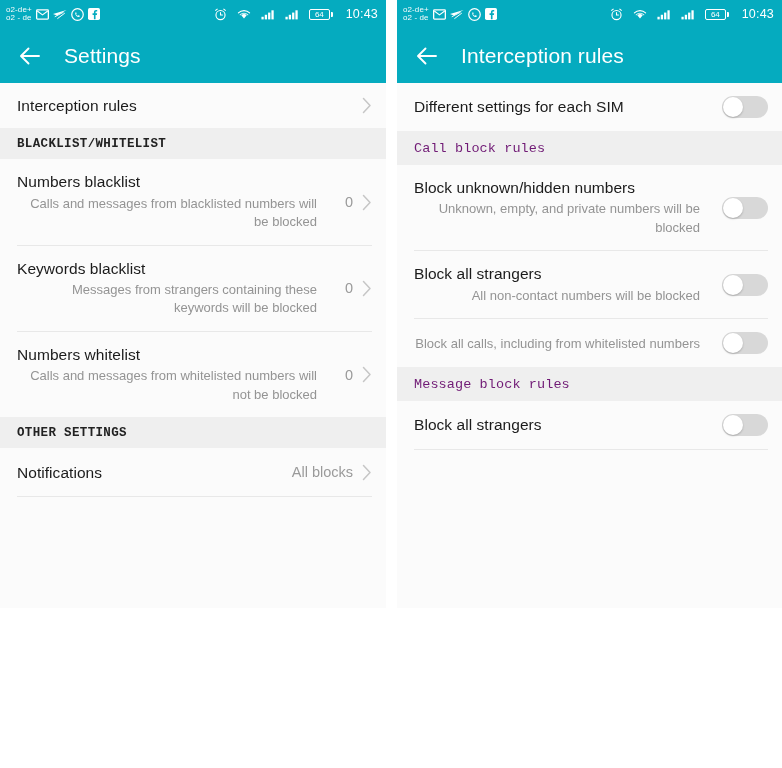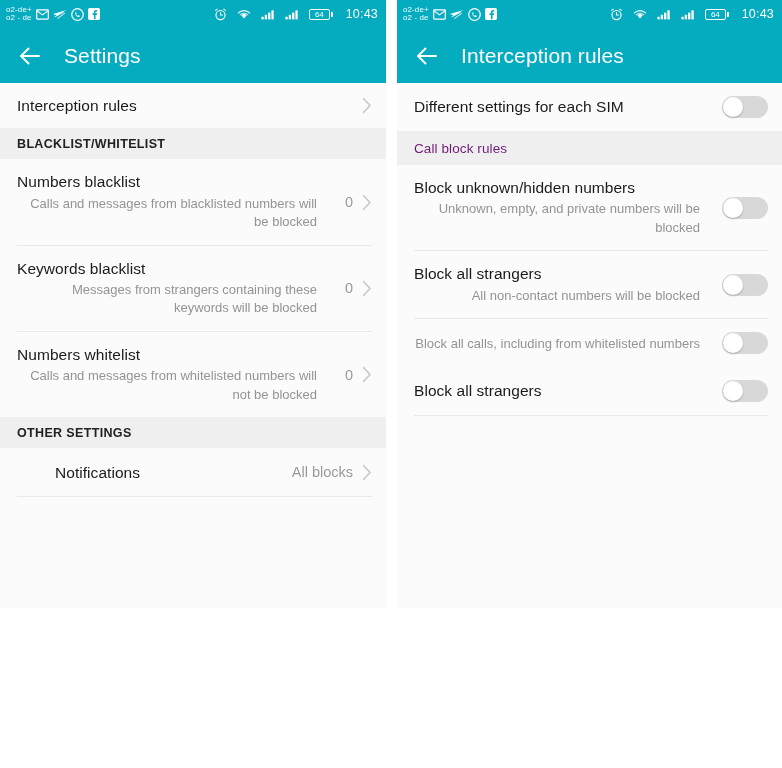--- a/index.html
+++ b/index.html
@@ -96,20 +96,21 @@
   
   .content { flex: 1 1 auto; background: #fbfbfb; overflow: hidden; }
 
   .section-header {
     background: #efefef;
     padding: 9px 0 8px 17px;
     color: #222222;
     font-size: 12.5px;
     font-weight: 700;
     letter-spacing: .35px;
+    font-family: Liberation Mono, monospace;
   }
   .section-header.normalcase {
     font-weight: 400;
     font-size: 13.5px;
     color: #701a75;
     letter-spacing: .1px;
     padding: 10px 0 9px 17px;
   }
 
   .row {
@@ -300,21 +301,21 @@
         <div class="row-right">
           <span class="row-value">0</span>
           <svg class="chevron" viewBox="0 0 10 17">
               <path d="M1.5 1.5 L8 8.5 L1.5 15.5" fill="none" stroke="#c6c6c6" stroke-width="1.5" stroke-linecap="round" stroke-linejoin="round"></path>
             </svg>
         </div>
       </div>
 
       <div class="section-header">OTHER SETTINGS</div>
 
-      <div class="row" style="min-height:48px;margin-left:38px;">
+      <div class="row" style="min-height:48px;">
         <div class="row-inner">
           <div class="row-title">Notifications</div>
         </div>
         <div class="row-right">
           <span class="row-value">All blocks</span>
           <svg class="chevron" viewBox="0 0 10 17">
               <path d="M1.5 1.5 L8 8.5 L1.5 15.5" fill="none" stroke="#c6c6c6" stroke-width="1.5" stroke-linecap="round" stroke-linejoin="round"></path>
             </svg>
         </div>
       </div>
@@ -438,20 +439,21 @@
         <div class="row-inner">
           <div class="row-sub wide">Block all calls, including from whitelisted numbers</div>
         </div>
         <div class="row-right">
           <div class="toggle">
               <div class="knob"></div>
             </div>
         </div>
       </div>
 
+      <div class="section-header normalcase">Message block rules</div>
 
       <div class="row" style="min-height:48px;">
         <div class="row-inner">
           <div class="row-title">Block all strangers</div>
         </div>
         <div class="row-right">
           <div class="toggle">
               <div class="knob"></div>
             </div>
         </div>

